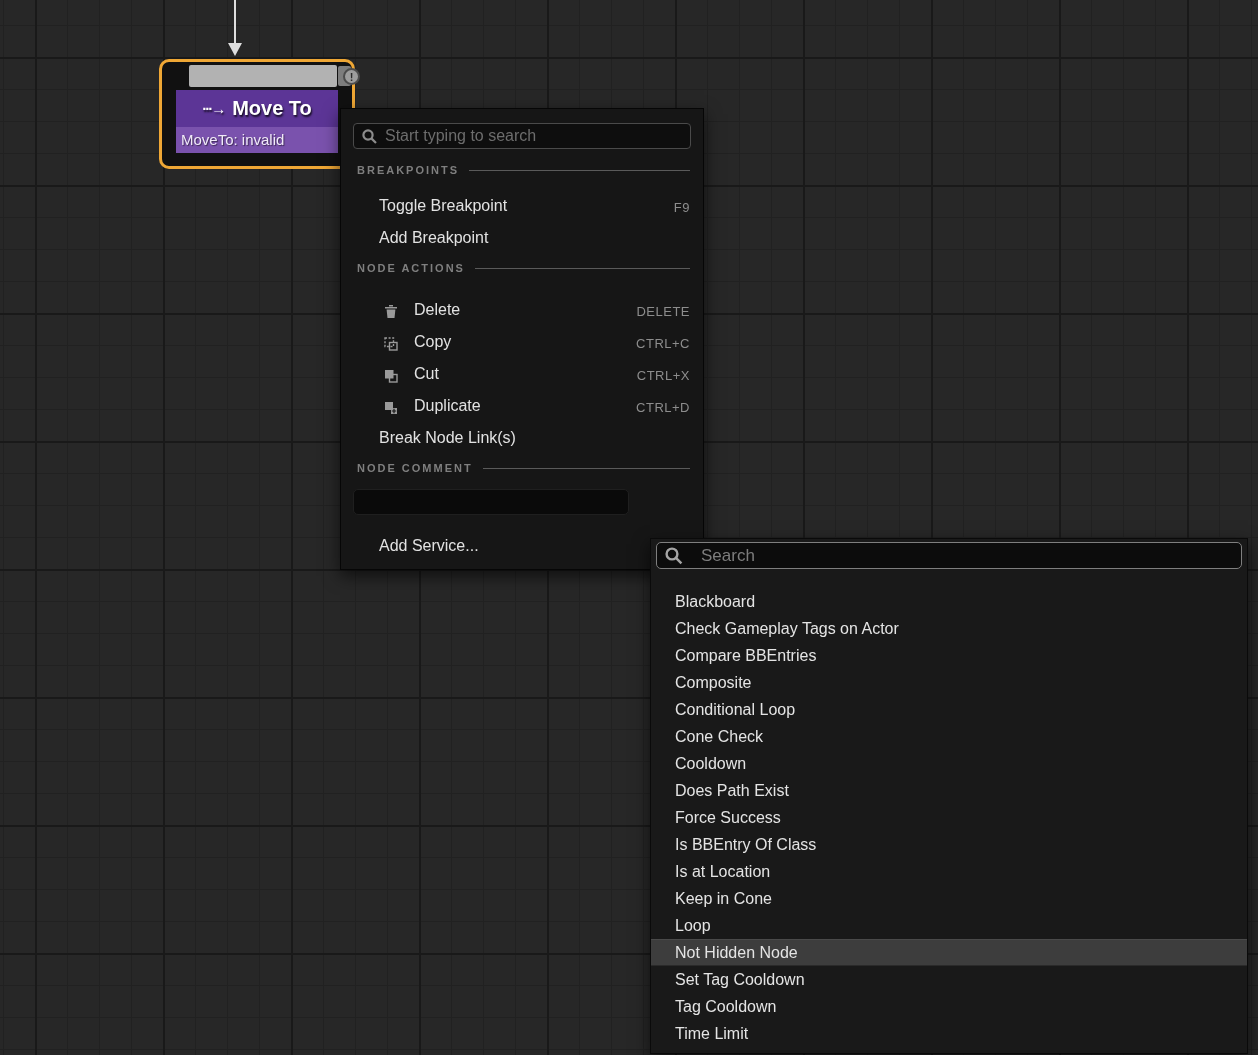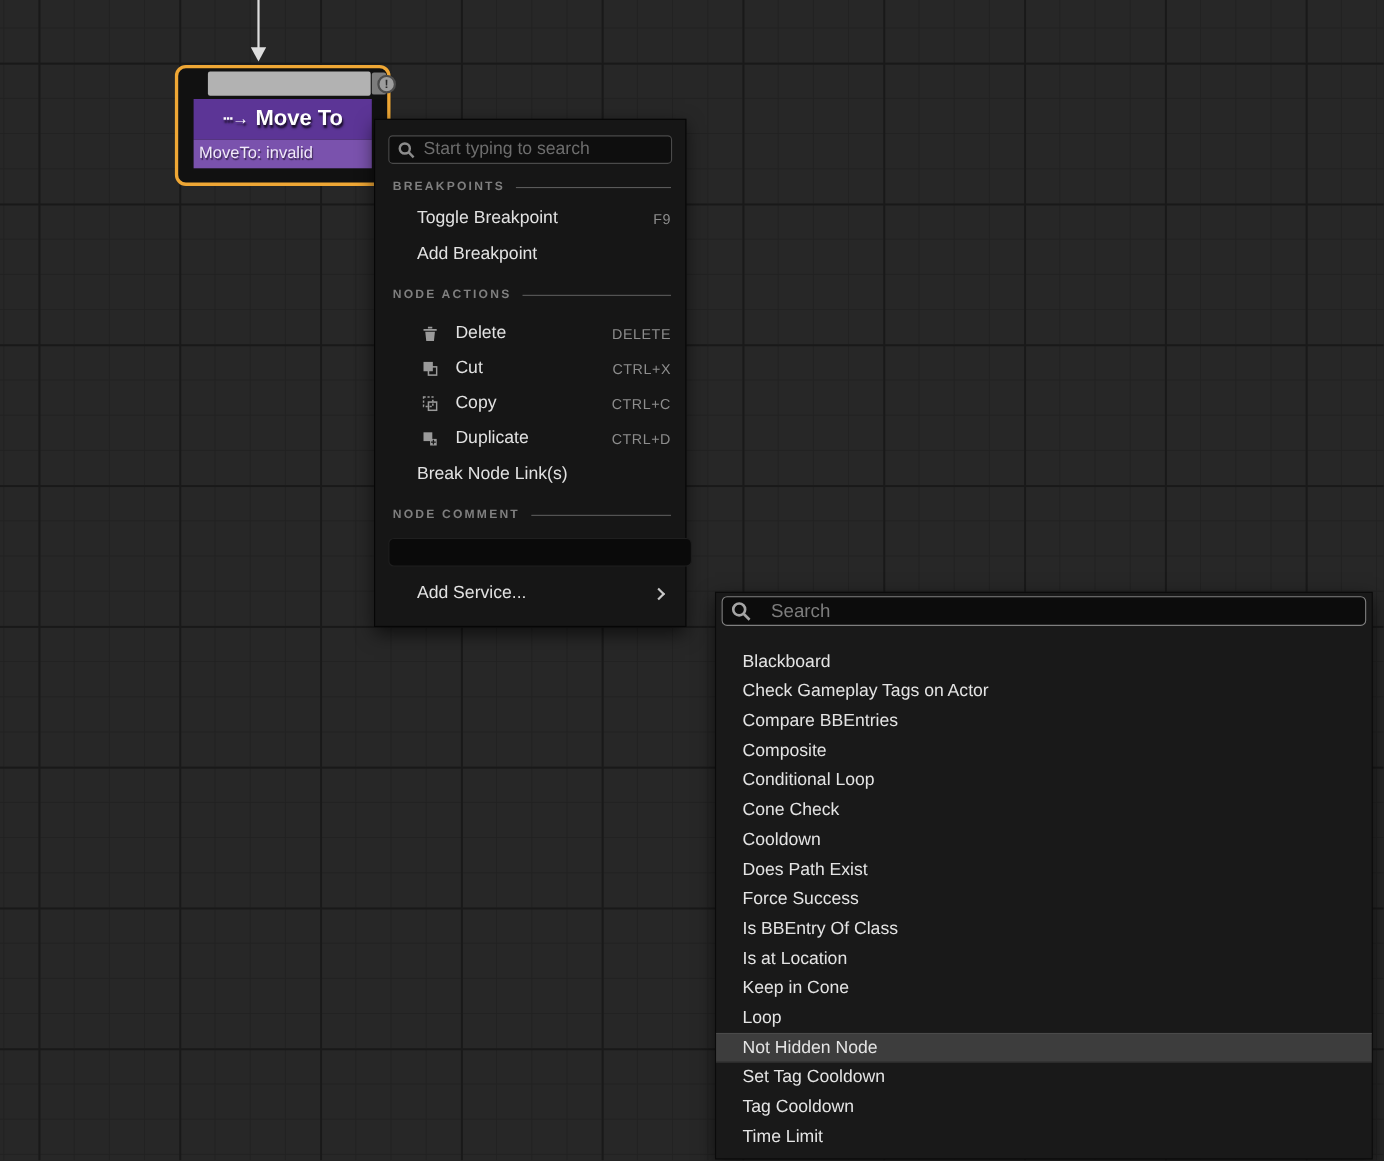--- a/index.html
+++ b/index.html
@@ -32,35 +32,35 @@
     display:flex; align-items:center; justify-content:center; }
   .node-header { position:absolute; left:14px; top:28px; width:162px; height:37px;
     background:var(--node-header-purple); display:flex; align-items:center; justify-content:center; gap:5px;
     color:#ffffff; font-size:20px; font-weight:bold; text-shadow:1px 2px 2px rgba(0,0,0,.8); }
   .node-header .glyph { font-size:15px; font-weight:bold; letter-spacing:-2px; padding-right:3px; }
   .node-subtitle { position:absolute; left:14px; top:65px; width:162px; height:26px;
     background:var(--node-subtitle-purple); color:#f1eaf9; font-size:15px;
     line-height:26px; padding-left:5px; text-shadow:1px 1px 1px rgba(0,0,0,.5); }
 
   
-  .ctx-menu { position:absolute; left:340px; top:108px; width:284px;
+  .ctx-menu { position:absolute; left:340px; top:108px; width:364px;
     background:#161616; border:1px solid #060606; box-shadow:0 6px 16px rgba(0,0,0,.6);
     padding-top:14px; padding-bottom:14px; }
   .searchbox { display:flex; align-items:center; gap:7px; height:26px; margin:0 12px;
     background:#0e0e0e; border:1px solid #4a4a4a; border-radius:4px; padding:0 7px; }
   .searchbox input { flex:1; background:transparent; border:none; outline:none;
     color:#dddddd; font-size:16px; font-family:"Liberation Sans","DejaVu Sans",sans-serif; }
   .searchbox input::placeholder { color:#6d6d6d; }
 
   .sec { display:flex; align-items:center; gap:10px; margin-top:14px; margin-bottom:1px;
     padding-left:16px; height:14px; }
   .sec span { color:#7f7f7f; font-size:11px; font-weight:bold; letter-spacing:2px; white-space:nowrap; }
   .sec .rule { flex:1; height:1px; background:#5a5a5a; margin-right:13px; }
 
-  .mi { display:flex; align-items:center; height:32px; padding-left:38px; padding-right:13px;
+  .mi { display:flex; align-items:flex-end; height:32px; padding-left:38px; padding-right:13px;
     color:#e2e2e2; font-size:16px; cursor:default; }
   .mi .lbl { white-space:nowrap; }
   .mi .sc { margin-left:auto; color:#8d8d8d; font-size:13px; letter-spacing:.5px; }
   .mi.icon-row { padding-left:22px; }
   .mi.icon-row .ico { width:15px; margin-left:21px; margin-right:15px; display:flex; align-items:center; }
   .grp-actions { margin-top:12px; }
   .grp-bp { margin-top:6px; }
 
   .comment-input { display:block; height:26px; margin:14px 12px 10px 12px; width:276px;
     background:#0a0a0a; border:1px solid #1f1f1f; border-radius:5px; outline:none;
@@ -139,36 +139,36 @@
           <svg width="14" height="15" viewBox="0 0 14 15">
               <path fill="#9a9a9a" d="M1 3h12v1.6H1zM2.6 5.6h8.8L10.5 14h-7zM5 1h4v1.6H5z"></path>
             </svg>
         </span>
         <span class="lbl">Delete</span>
         <span class="sc">DELETE</span>
       </div>
       <div class="mi icon-row">
         <span class="ico">
           <svg width="14" height="14" viewBox="0 0 14 14">
+              <rect x="1" y="1" width="8.5" height="8.5" fill="none" stroke="#9a9a9a" stroke-width="1.4" stroke-dasharray="2 1.6"></rect>
+              <rect x="5.5" y="5.5" width="7.5" height="7.5" fill="none" stroke="#9a9a9a" stroke-width="1.4"></rect>
+            </svg>
+        </span>
+        <span class="lbl">Copy</span>
+        <span class="sc">CTRL+C</span>
+      </div>
+      <div class="mi icon-row">
+        <span class="ico">
+          <svg width="14" height="14" viewBox="0 0 14 14">
               <rect x="1" y="1" width="8.5" height="8.5" fill="#9a9a9a"></rect>
               <rect x="5.5" y="5.5" width="7.5" height="7.5" fill="none" stroke="#9a9a9a" stroke-width="1.4"></rect>
             </svg>
         </span>
         <span class="lbl">Cut</span>
         <span class="sc">CTRL+X</span>
-      </div>
-      <div class="mi icon-row">
-        <span class="ico">
-          <svg width="14" height="14" viewBox="0 0 14 14">
-              <rect x="1" y="1" width="8.5" height="8.5" fill="none" stroke="#9a9a9a" stroke-width="1.4" stroke-dasharray="2 1.6"></rect>
-              <rect x="5.5" y="5.5" width="7.5" height="7.5" fill="none" stroke="#9a9a9a" stroke-width="1.4"></rect>
-            </svg>
-        </span>
-        <span class="lbl">Copy</span>
-        <span class="sc">CTRL+C</span>
       </div>
       <div class="mi icon-row">
         <span class="ico">
           <svg width="14" height="14" viewBox="0 0 14 14">
               <rect x="1" y="1" width="8" height="8" fill="#9a9a9a"></rect>
               <rect x="7" y="7" width="6" height="6" fill="#9a9a9a"></rect>
               <path d="M10 7.8v4.4M7.8 10h4.4" stroke="#161616" stroke-width="1.2"></path>
             </svg>
         </span>
         <span class="lbl">Duplicate</span>

